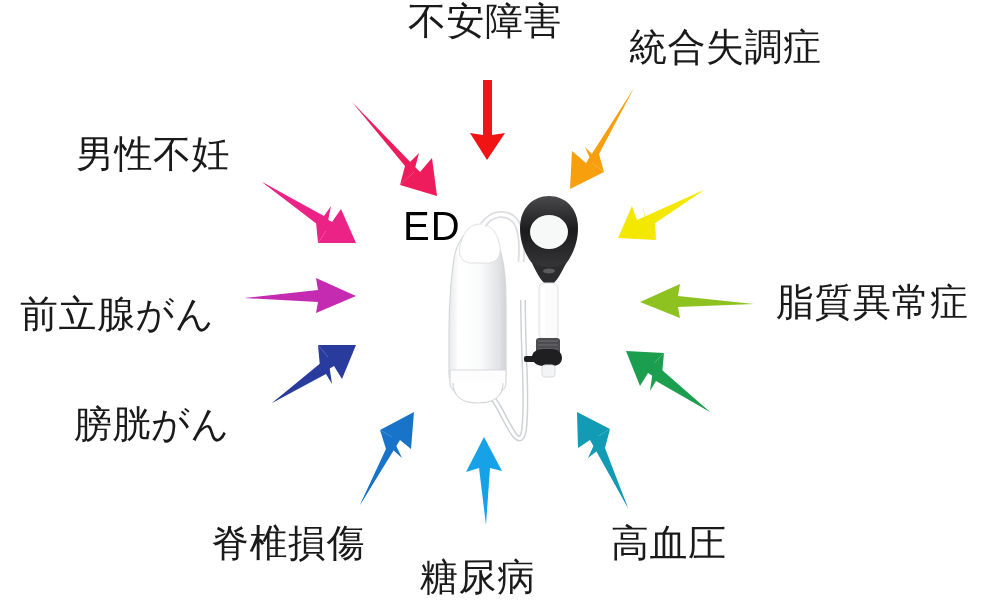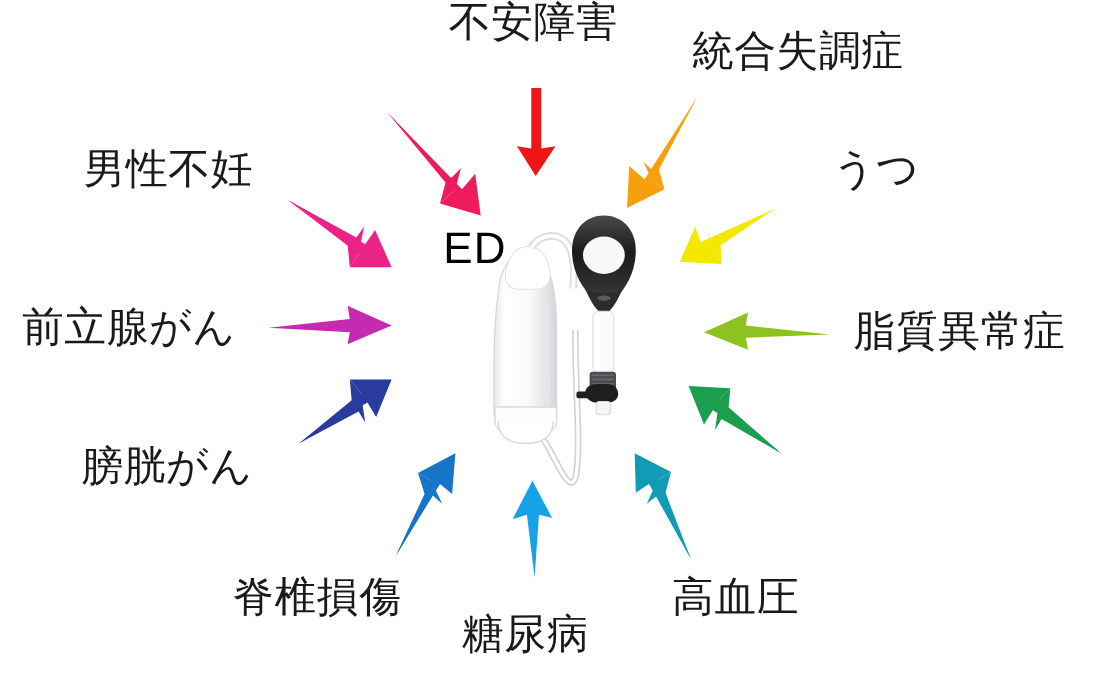--- a/index.html
+++ b/index.html
@@ -172,30 +172,29 @@
     <rect x="542" y="365" width="13" height="12" rx="3" fill="#f3f4f5" stroke="#d8dadd" stroke-width="1"></rect>
   </svg>
 
   <div class="center-label" style="left:403px; top:204px;">ED</div>
 
 
   <div class="label label-jp" style="left:408px; top:2px;">不安障害</div>
 
   <div class="label label-jp" style="left:629px; top:28px;">統合失調症</div>
 
-  <div class="label label-jp" style="left:757px; top:135px;">うつ</div>
 
   <div class="label label-jp" style="left:776px; top:283px;text-align:right;">脂質異常症</div>
 
 
   <div class="label label-jp" style="left:611px; top:524px;">高血圧</div>
 
   <div class="label label-jp" style="left:420px; top:558px;">糖尿病</div>
 
   <div class="label label-jp" style="left:211px; top:524px;">脊椎損傷</div>
 
   <div class="label label-jp" style="left:74px; top:405px;">膀胱がん</div>
 
-  <div class="label label-jp" style="left:20px; top:279px;">前立腺がん</div>
+  <div class="label label-jp" style="left:20px; top:295px;">前立腺がん</div>
 
   <div class="label label-jp" style="left:76px; top:135px;">男性不妊</div>
 
 </div>
 
 </body></html>

